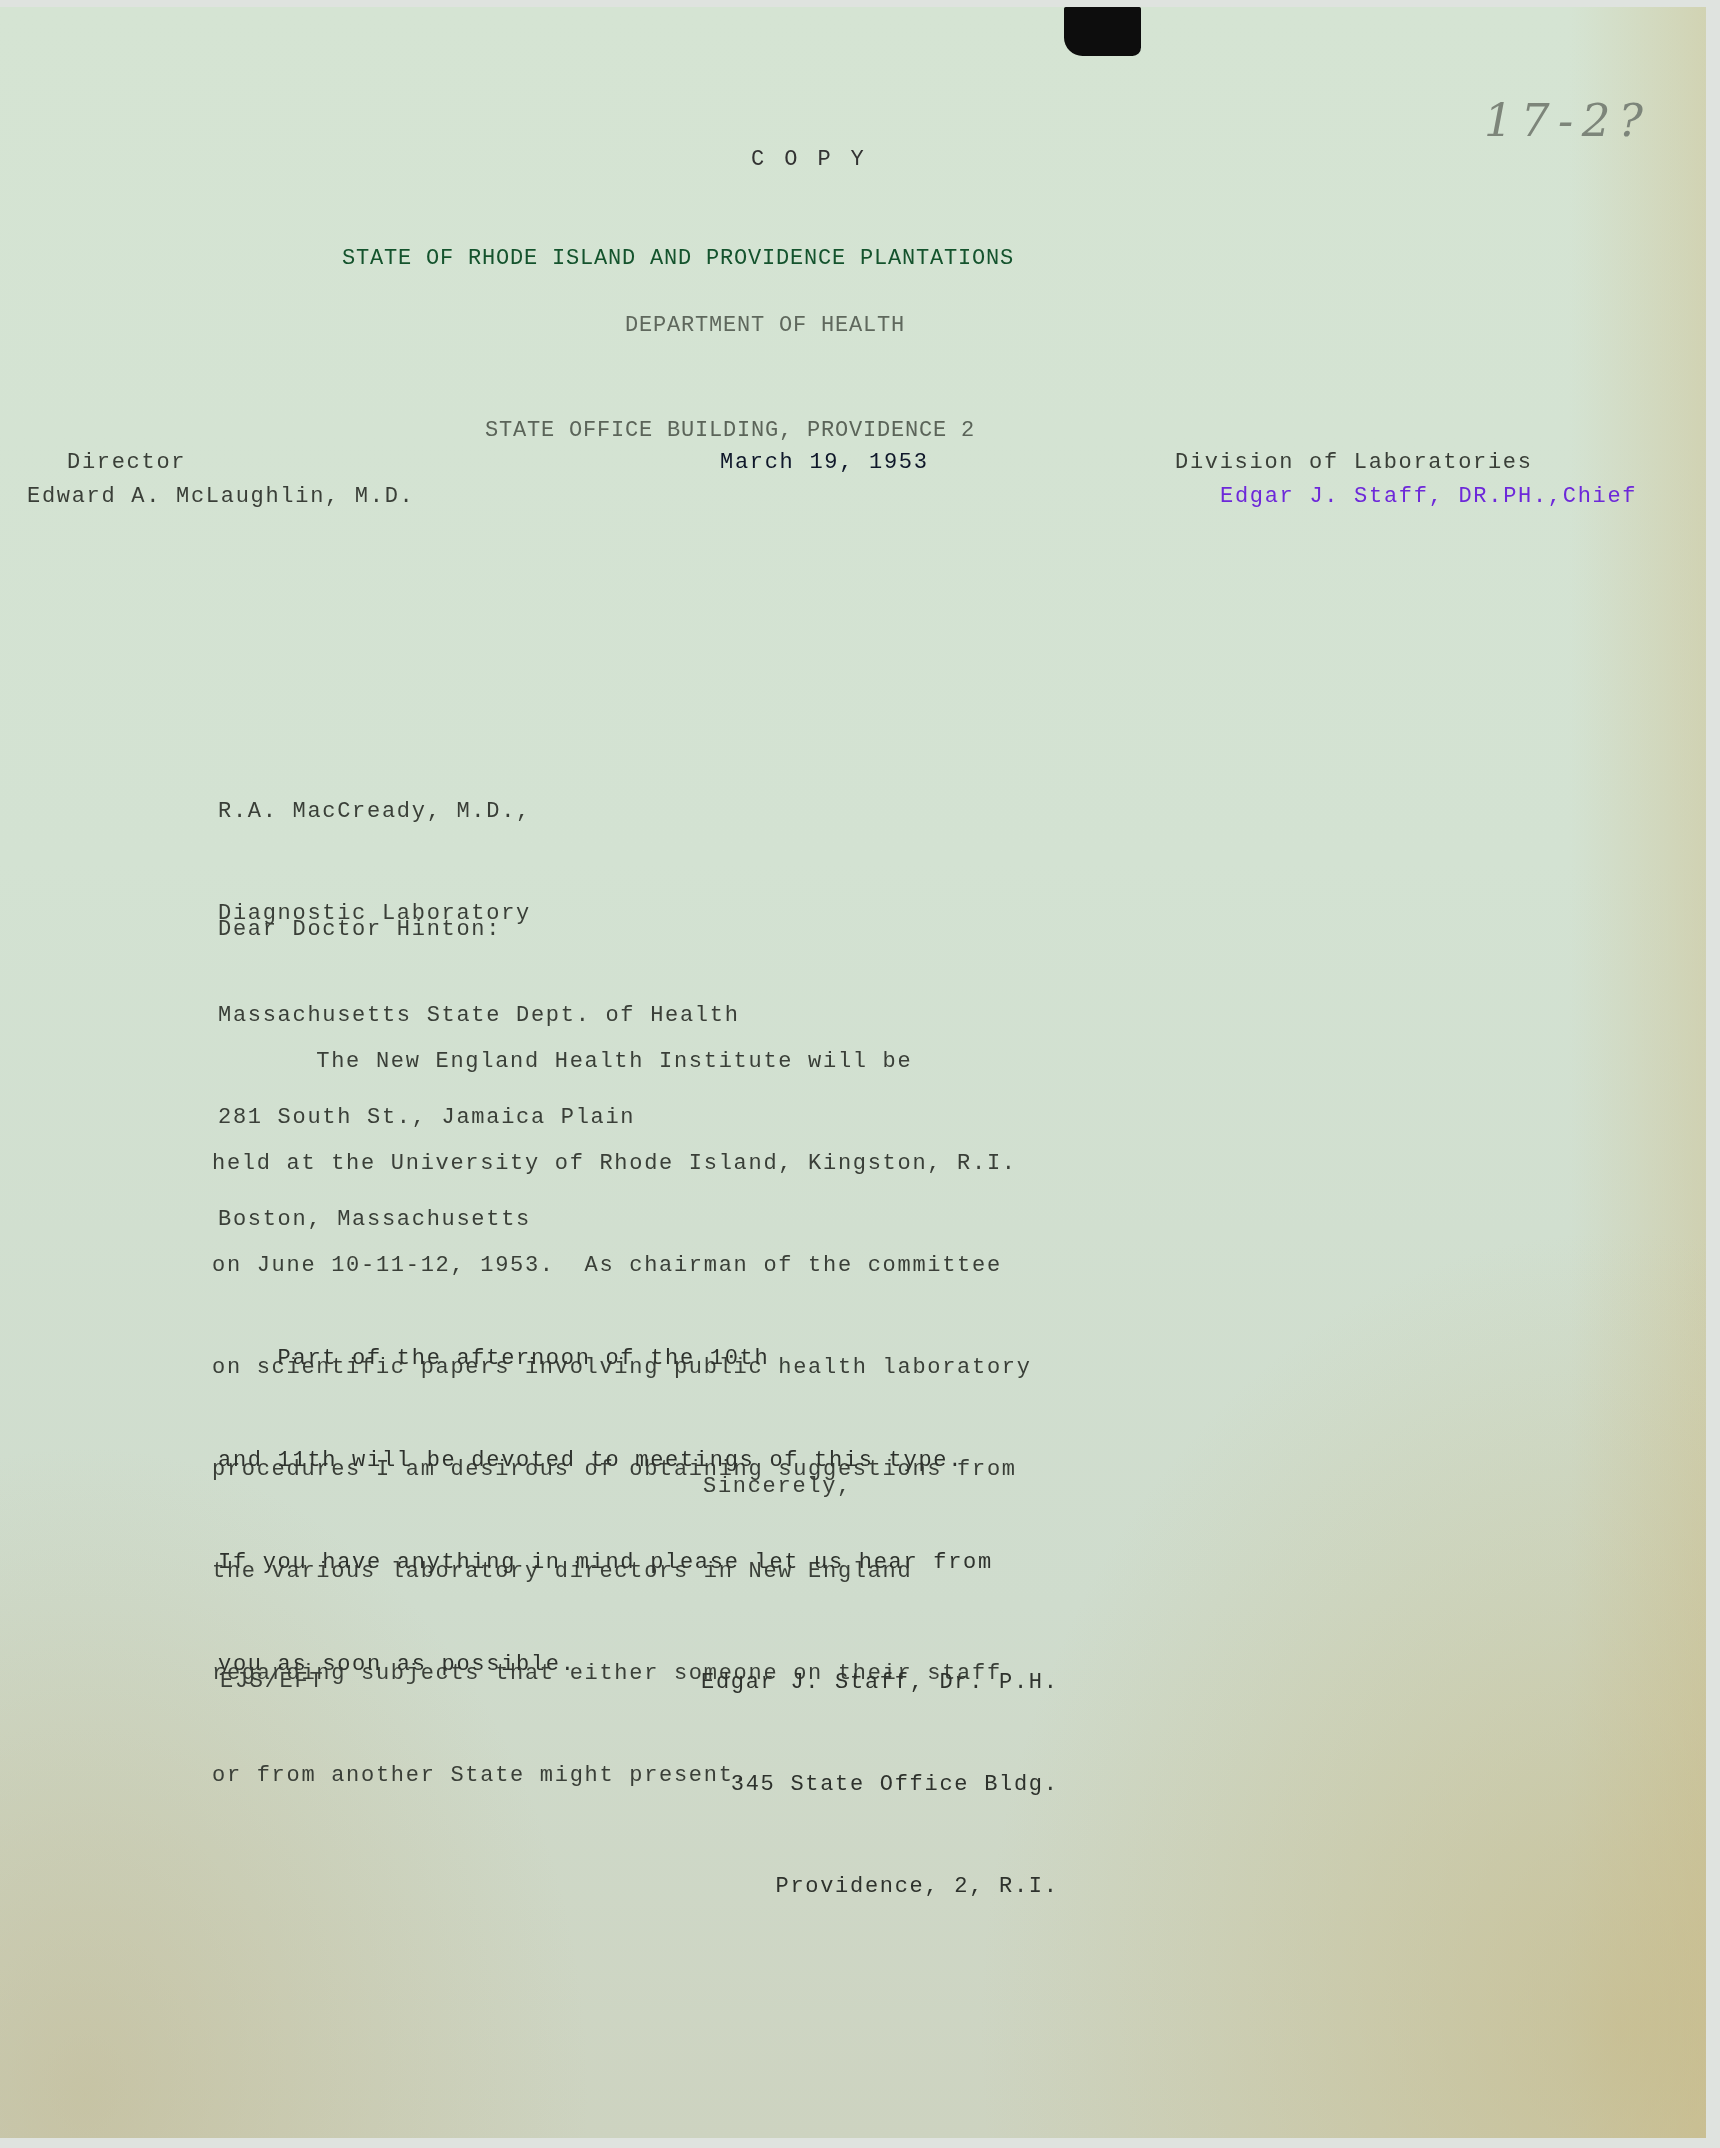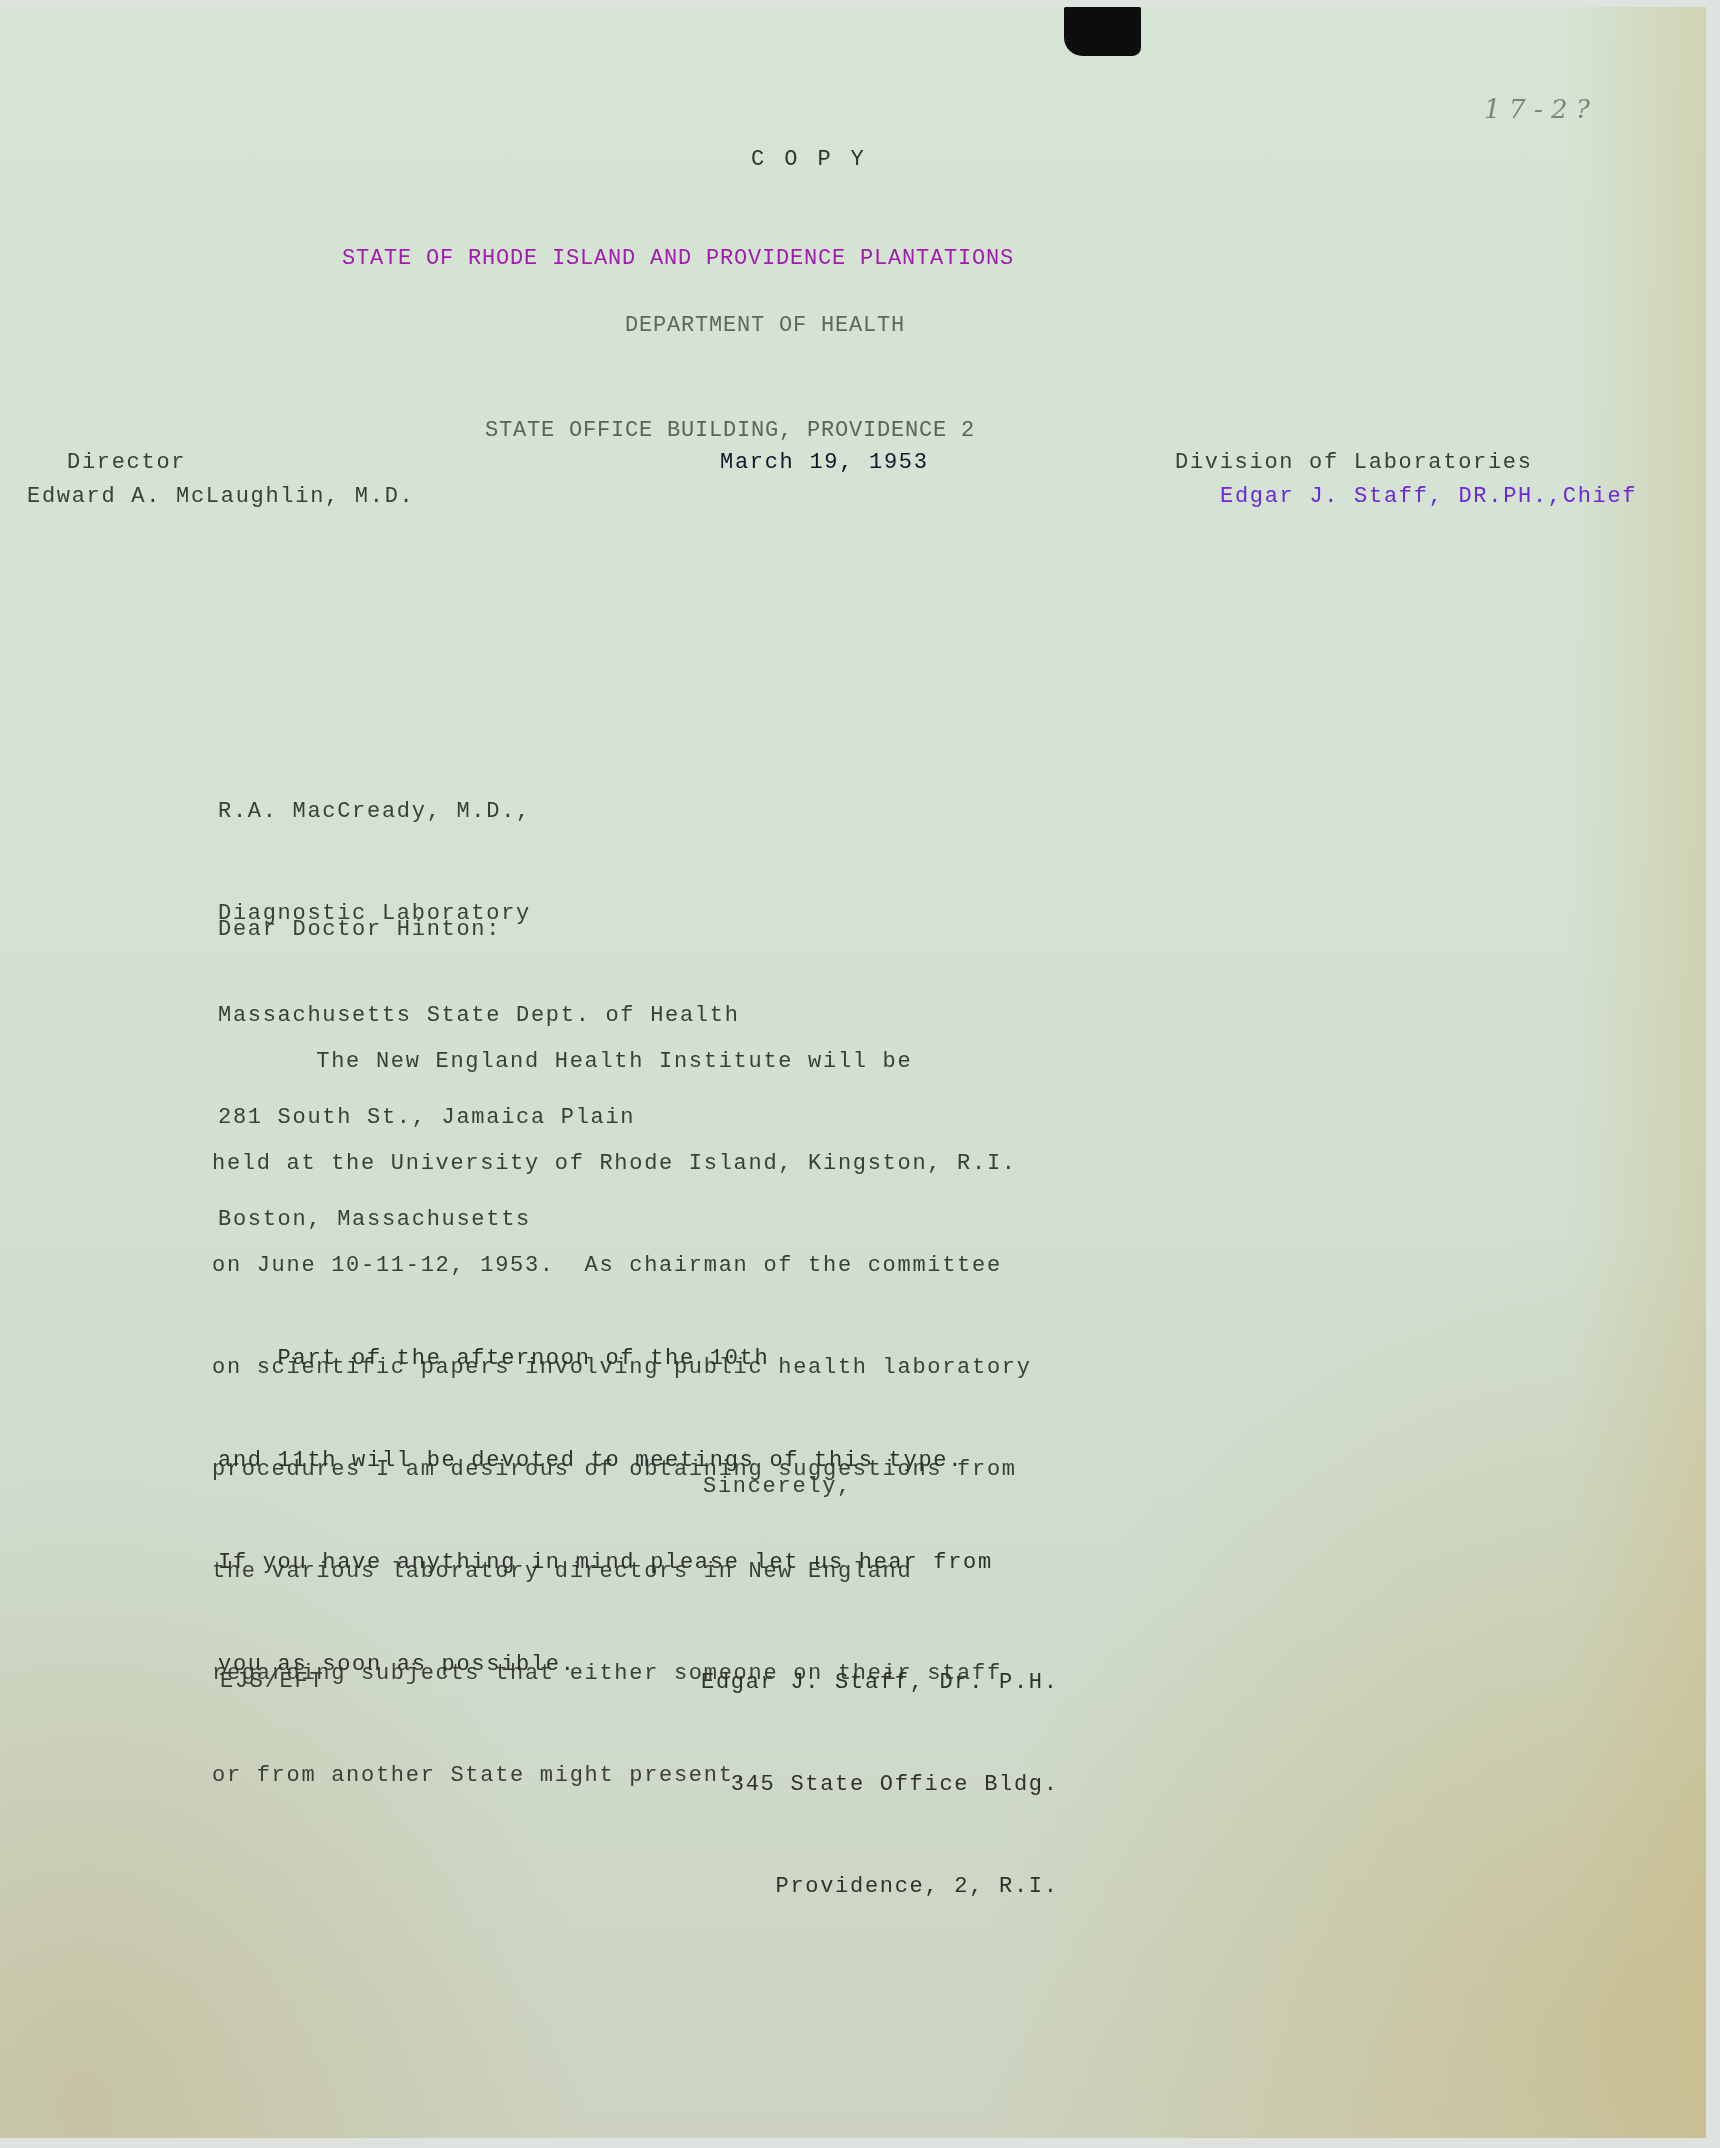--- a/index.html
+++ b/index.html
@@ -34,38 +34,38 @@
       height: 49px;
       background: #0d0d0d;
       border-radius: 1.7px 1.7px 8.4px 18.5px;
     }
     .handwritten-note {
       position: absolute;
       left: 1484px;
       top: 94px;
       font-family: "DejaVu Serif", serif;
       font-style: italic;
-      font-size: 26px;
+      font-size: 45px;
       color: #7d857a;
       letter-spacing: 8.4px;
     }
     .type {
       position: absolute;
       color: #3a3f38;
       font-size: 22px;
       line-height: 34px;
       white-space: pre;
       letter-spacing: 1.7px;
     }
     .copy-title {
       left: 751px; top: 143px;
       letter-spacing: 20px;
       color: #333;
     }
-    .state-name { left: 342px; top: 242px; color: #a21caf; letter-spacing: 0.8px; }
+    .state-name { left: 342px; top: 242px; color: #14532d; letter-spacing: 0.8px; }
     .dept-name  { left: 625px; top: 309px; color: #5f685d; letter-spacing: 0.8px; }
     .building   { left: 485px; top: 376px; color: #5b6459; letter-spacing: 0.8px; margin-top: 38px; }
 
     .director-title { left: 67px;  top: 446px; }
     .director-name  { left: 27px;  top: 480px; }
     .letter-date    { left: 688px; top: 446px; color: #0f172a; margin-left: 32px; }
     .division-title { left: 1175px; top: 446px; }
     .division-chief { left: 1220px; top: 480px; color: #6d28d9; }
 
     .address { left: 218px; top: 727px; line-height: 34px; }

